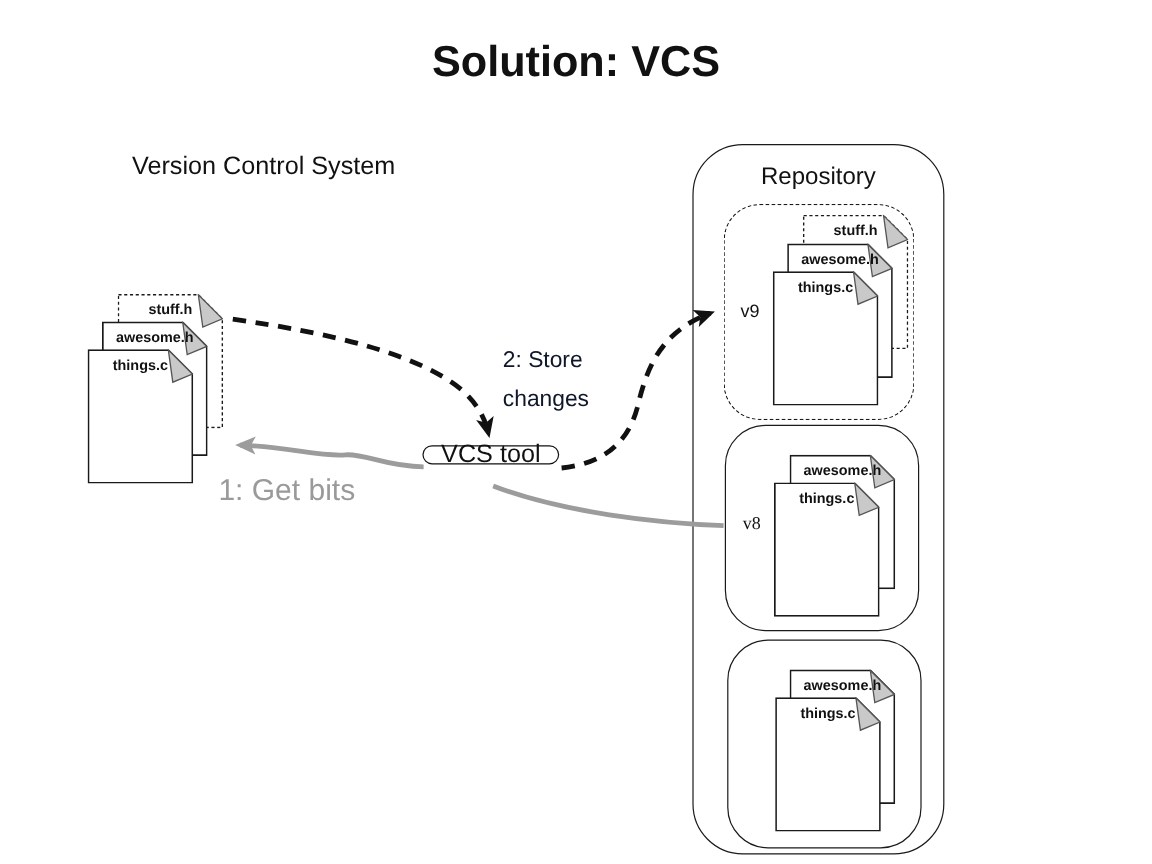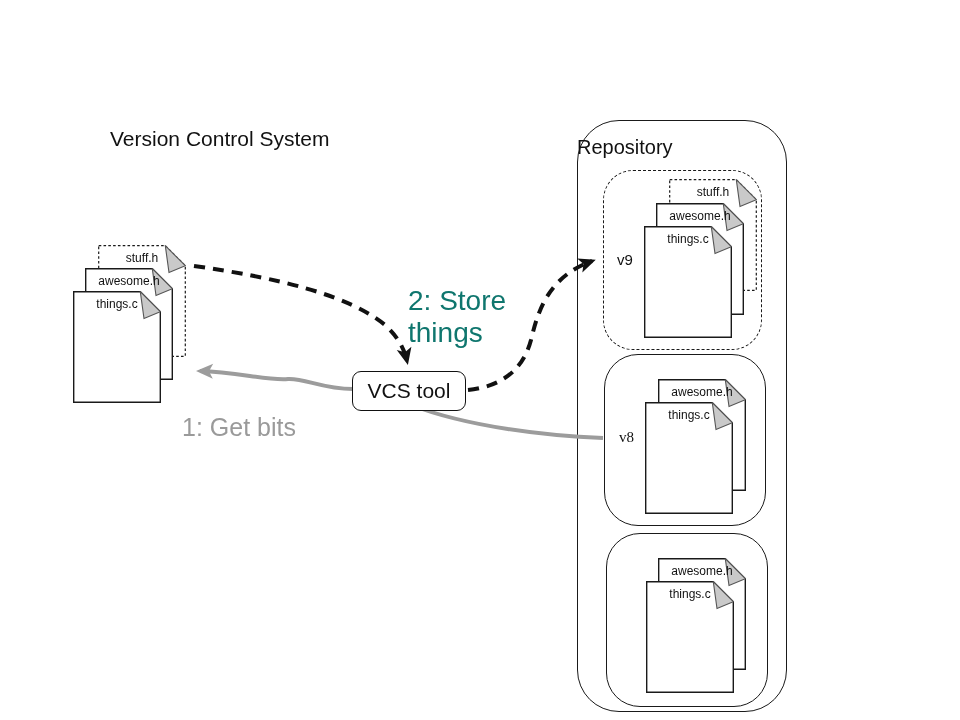--- a/index.html
+++ b/index.html
@@ -16,58 +16,59 @@
   }
   .slide-subtitle {
     top:127px; left:110px; font-size:21px; font-weight:500; color:#111;
   }
 
   
   .doc { position:absolute; width:88px; height:112px; }
   .doc svg { position:absolute; inset:0; width:100%; height:100%; }
   .doc .doc-label {
     position:absolute; top:6px; left:0; right:0; text-align:center;
-    font-size:12px; color:#111; white-space:nowrap;
+    font-size:12px; color:#111; white-space:nowrap;font-weight:bold;
   }
   .doc-outline { fill:#ffffff; stroke:#1a1a1a; stroke-width:1.4; }
   .doc.dashed .doc-outline { stroke-dasharray:2.6 2.2; stroke-width:1.2; }
   .doc-fold { fill:#c9c9c9; stroke:#555555; stroke-width:1.1; }
 
   
   .repo-box {
     left:577px; top:120px; width:210px; height:592px;
     border:1.5px solid #1a1a1a; border-radius:42px; background:transparent;
   }
   .repo-label {
-    left:577px; top:136px; width:210px; text-align:left;
+    left:577px; top:136px; width:210px; text-align:center;
     font-size:20px; color:#111;
   }
   .version-group { position:absolute; border:1.4px solid #1a1a1a; background:transparent; }
   .version-group.dashed { border-style:dashed; }
   .v-label { position:absolute; font-size:15px; color:#111; }
 
   
   .vcs-box {
-    left:352px; top:371px; width:114px; height:40px;
+    left:352px; top:371px; width:114px; height:16px;
     border:1.7px solid #111; border-radius:9px; background:#ffffff;
     display:flex; align-items:center; justify-content:center;
     font-size:21px; color:#111;
   }
 
-  .store-label { left:408px; top:285px; font-size:28px; line-height:32px; color:#0f766e; }
+  .store-label { left:419px; top:285px; font-size:19px; line-height:32px; color:#0f172a; }
   .store-label span { display:block; }
-  .get-label { left:182px; top:395px; font-size:25px; color:#9a9a9a;margin-top:18px; }
+  .get-label { left:182px; top:395px; font-size:25px; color:#9a9a9a; }
 
   .overlay { position:absolute; left:0; top:0; pointer-events:none; }
 </style>
 </head>
 <body>
 
 <div class="canvas">
 
+  <div class="abs slide-title">Solution: VCS</div>
   <div class="abs slide-subtitle">Version Control System</div>
 
   <div class="doc dashed" style="left:98px; top:245px;">
     <svg viewBox="0 0 88 112">
       <path class="doc-outline" d="M0.7,0.7 L67.3,0.7 L87.3,20.7 L87.3,111.3 L0.7,111.3 Z"></path>
       <path class="doc-fold" d="M67.3,0.7 L87.3,20.7 L71,27.5 Z"></path>
     </svg>
     <span class="doc-label">stuff.h</span>
   </div>
   <div class="doc" style="left:85px; top:268px;">
@@ -160,17 +161,17 @@
     <path d="M603,438 C548,436 468,427 411,405" fill="none" stroke="#9c9c9c" stroke-width="4"></path>
     <path d="M353,389 C322,389 305,378 288,379 C268,381 238,372 200,371" fill="none" stroke="#9c9c9c" stroke-width="4" marker-end="url(#ah-gray)"></path>
   </svg>
 
   <div class="abs vcs-box">
     <span>VCS tool</span>
   </div>
 
   <div class="abs store-label">
     <span>2: Store</span>
-    <span>things</span>
+    <span>changes</span>
   </div>
   <div class="abs get-label">1: Get bits</div>
 
 </div>
 
 </body></html>

